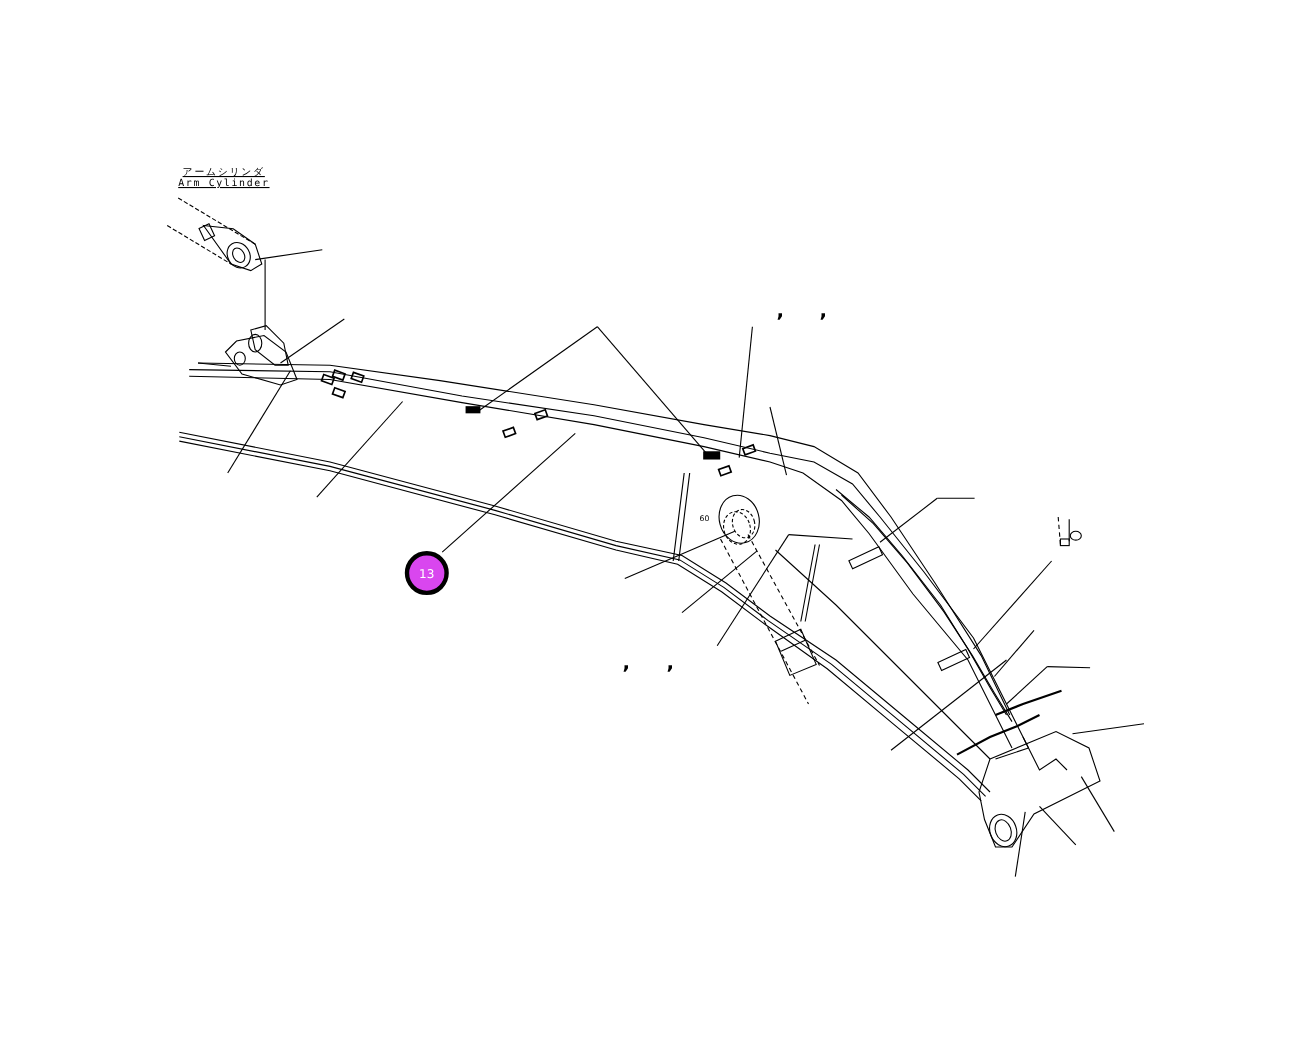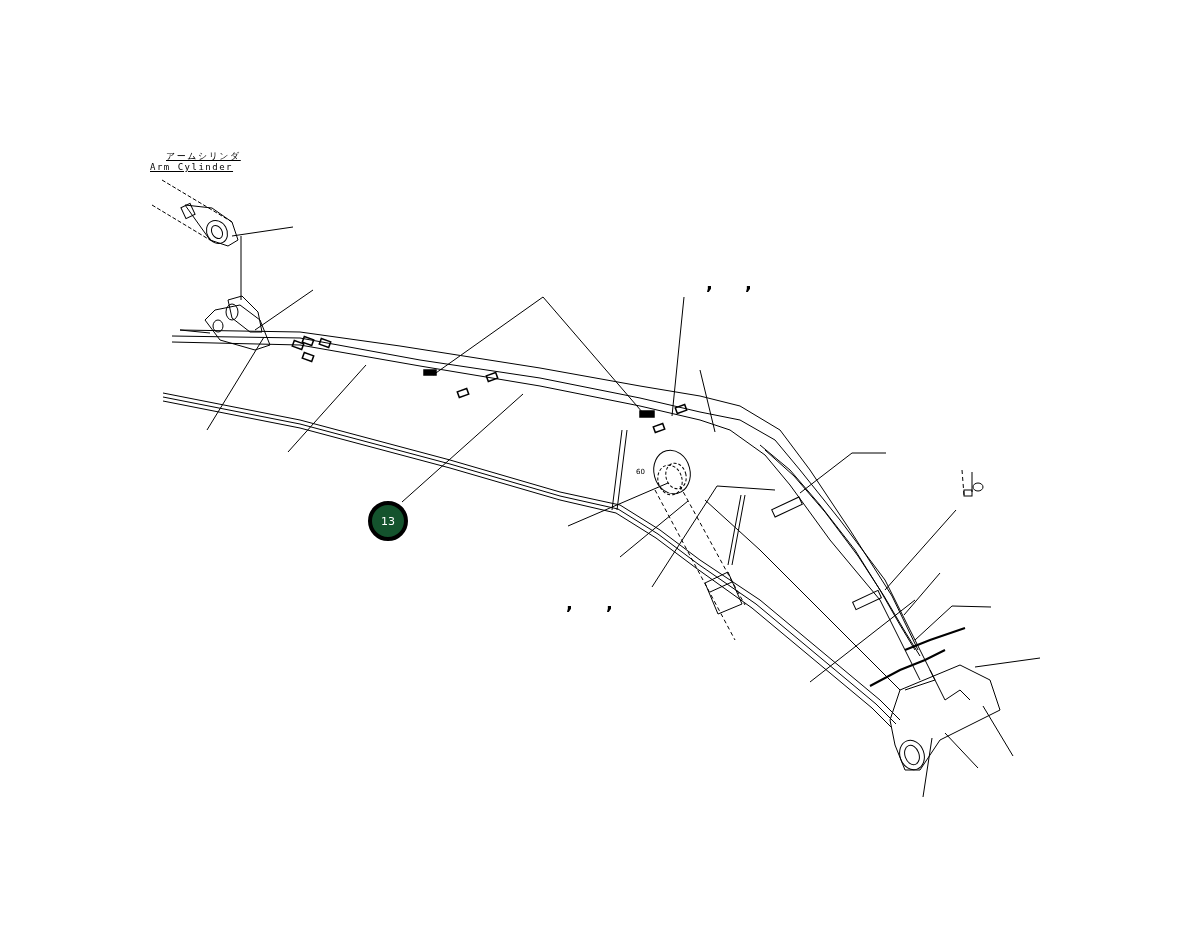--- a/index.html
+++ b/index.html
@@ -4,28 +4,28 @@
   <style>
     html, body { margin: 0; padding: 0; background: #ffffff; }
     body { width: 1190px; height: 948px; position: relative; overflow: hidden;
            font-family: "DejaVu Sans Mono", monospace; }
     #canvas { position: absolute; left: 0; top: 0; width: 1190px; height: 948px; }
     .label-jp, .label-en {
       position: absolute; font-size: 9px; letter-spacing: 1.5px; color: #000;
       font-family: "DejaVu Sans Mono", monospace; white-space: nowrap; text-decoration: underline;
     }
     .label-jp { left: 166px; top: 150px; }
-    .label-en { left: 150px; top: 162px; }
+    .label-en { left: 162px; top: 162px; }
     .comma {
       position: absolute; font-family: "DejaVu Sans", sans-serif; font-weight: bold;
       font-size: 18px; color: #000; line-height: 1;
     }
     .callout {
       position: absolute; width: 32px; height: 32px; border-radius: 50%;
-      background: #14532d; border: 4px solid #000; color: #fff;
+      background: #d946ef; border: 4px solid #000; color: #fff;
       font-family: "DejaVu Sans", sans-serif; font-size: 11px;
       display: flex; align-items: center; justify-content: center;
       box-sizing: content-box; cursor: pointer;
     }
   </style>
 </head>
 <body>
 
 <svg id="canvas" viewBox="0 0 1190 948" xmlns="http://www.w3.org/2000/svg" fill="none" stroke="#000" stroke-width="1">
 

